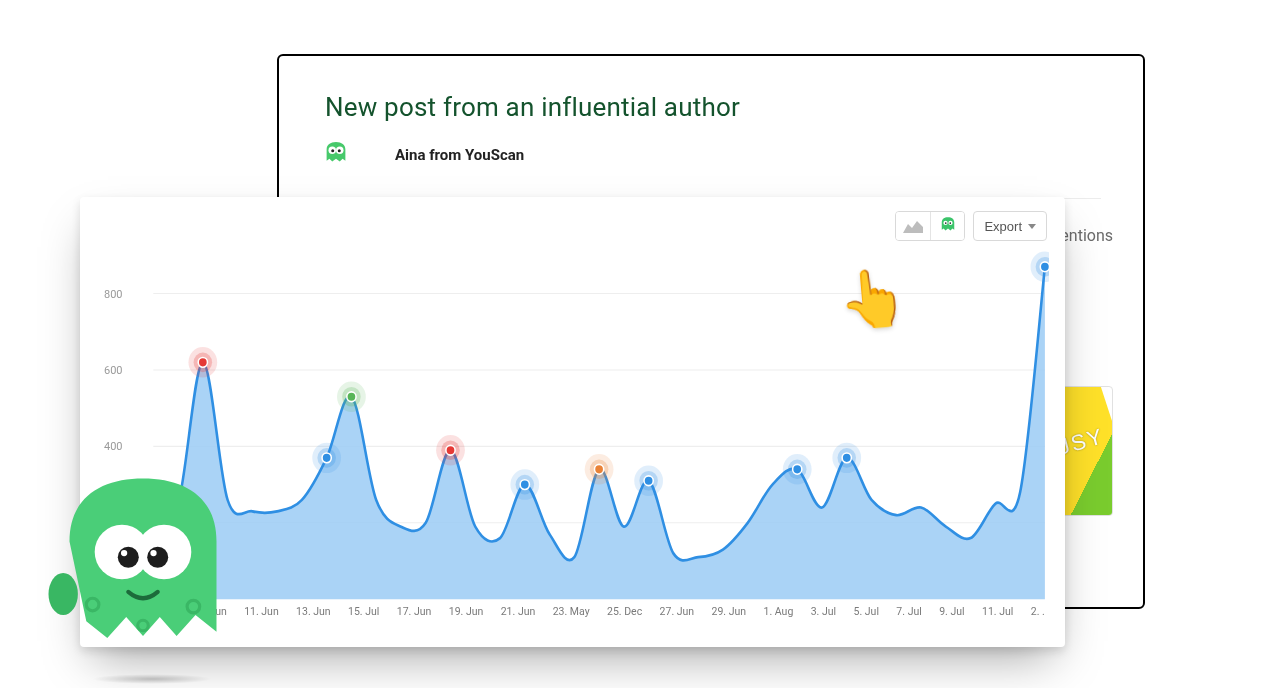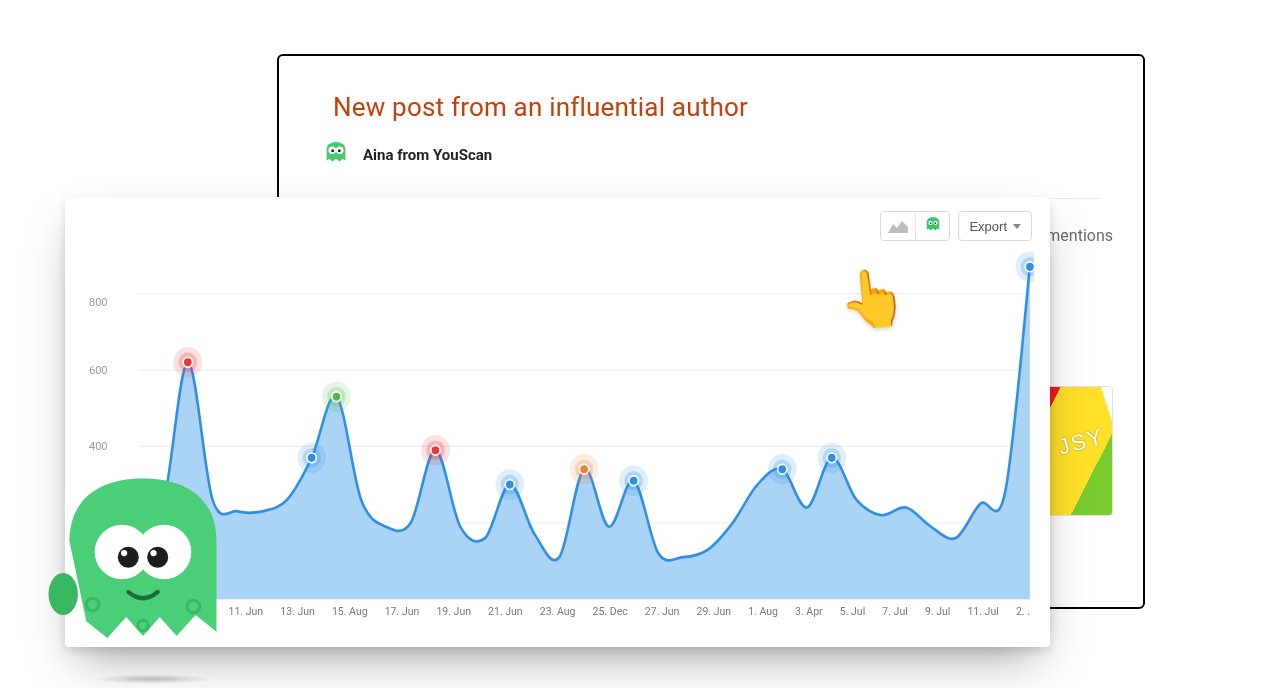--- a/index.html
+++ b/index.html
@@ -19,36 +19,36 @@
     left: 277px;
     top: 54px;
     width: 868px;
     height: 555px;
     background: #fff;
     border: 2px solid #000;
     border-radius: 6px;
     padding: 30px 42px;
   }
   .back-card h1 {
-    margin: 6px 0 18px 12px;
+    margin: 6px 0 18px 4px;
     font-size: 26px;
     font-weight: 400;
-    color: #c2410c;
+    color: #14532d;
     letter-spacing: .2px;
   }
   .author-row {
     display: flex;
     align-items: center;
     gap: 12px;
   }
   .author-row .avatar {
     width: 30px; height: 30px;
     display: inline-flex; align-items:center; justify-content:center;
   }
-  .author-row .name { font-weight: 700; color:#222; font-size:15px; }
+  .author-row .name { font-weight: 700; color:#222; font-size:15px;margin-left:32px; }
   .back-card .divider {
     margin-top: 28px;
     height:1px; background:#ececec;
   }
   .back-card .mentions-label {
     position: absolute;
     right: 30px;
     top: 170px;
     color: #6b6b6b;
     font-size: 16px;
@@ -74,21 +74,21 @@
   .back-card .inner-frame .txt {
     position:absolute; right:8px; top:42px;
     font-family: Impact, sans-serif; color:#fff;
     font-size:22px; letter-spacing:2px; transform:rotate(-15deg);
     text-shadow:0 0 2px rgba(0,0,0,.4);
   }
 
   
   .front-card {
     position: absolute;
-    left: 65px;
+    left: 80px;
     top: 197px;
     width: 985px;
     height: 450px;
     background: #fff;
     border-radius: 4px;
     box-shadow: 0 22px 45px -12px rgba(0,0,0,.35), 0 4px 10px rgba(0,0,0,.12);
     padding-left: 12px;
   }
   .front-card .toolbar {
     position:absolute;
@@ -225,21 +225,21 @@
       <span class="caret"></span>
     </button>
   </div>
 
   <div class="chart-area">
 
     <div id="yticks">
         <span class="ytick" style="top: 73.4641%;">200</span>
         <span class="ytick" style="top: 52.8105%;">400</span>
         <span class="ytick" style="top: 32.1569%; text-align: center;">600</span>
-        <span class="ytick" style="top: 11.5033%; margin-top: 8px;">800</span>
+        <span class="ytick" style="top: 11.5033%;">800</span>
       </div>
     <svg id="chart-svg" viewBox="0 0 920 340" preserveAspectRatio="none">
         <line x1="48" y1="249.77777777777777" x2="916" y2="249.77777777777777" stroke="#eeeeee" stroke-width="1"></line>
         <line x1="48" y1="179.55555555555557" x2="916" y2="179.55555555555557" stroke="#eeeeee" stroke-width="1"></line>
         <line x1="48" y1="109.33333333333334" x2="916" y2="109.33333333333334" stroke="#eeeeee" stroke-width="1"></line>
         <line x1="48" y1="39.11111111111114" x2="916" y2="39.11111111111114" stroke="#eeeeee" stroke-width="1"></line>
         <path d="M 48 239.24444444444447 C 52.01851851851852 238.0740740740741, 64.07407407407408 255.04444444444445, 72.11111111111111 232.22222222222223 C 80.14814814814815 209.4, 88.18518518518519 102.89629629629628, 96.22222222222223 102.3111111111111 C 104.25925925925927 101.72592592592592, 112.29629629629629 205.88888888888889, 120.33333333333333 228.7111111111111 C 128.37037037037038 251.53333333333333, 136.40740740740742 237.4888888888889, 144.44444444444446 239.24444444444447 C 152.4814814814815 241.00000000000003, 160.5185185185185 241.00000000000003, 168.55555555555554 239.24444444444447 C 176.59259259259258 237.4888888888889, 184.62962962962962 236.9037037037037, 192.66666666666666 228.7111111111111 C 200.7037037037037 220.5185185185185, 208.74074074074073 205.8888888888889, 216.77777777777777 190.0888888888889 C 224.8148148148148 174.2888888888889, 232.85185185185185 127.47407407407407, 240.88888888888889 133.9111111111111 C 248.92592592592592 140.34814814814814, 256.962962962963 208.8148148148148, 265 228.7111111111111 C 273.037037037037 248.6074074074074, 281.074074074074 249.77777777777777, 289.1111111111111 253.2888888888889 C 297.14814814814815 256.8, 305.1851851851852 261.48148148148147, 313.22222222222223 249.77777777777777 C 321.25925925925924 238.07407407407408, 329.2962962962963 182.48148148148147, 337.3333333333333 183.06666666666666 C 345.3703703703703 183.65185185185186, 353.4074074074074 239.82962962962964, 361.44444444444446 253.2888888888889 C 369.4814814814815 266.7481481481482, 377.5185185185185 270.25925925925924, 385.55555555555554 263.8222222222222 C 393.5925925925926 257.38518518518515, 401.6296296296297 215.25185185185185, 409.6666666666667 214.66666666666669 C 417.7037037037037 214.08148148148152, 425.74074074074076 249.1925925925926, 433.77777777777777 260.31111111111113 C 441.8148148148148 271.42962962962963, 449.85185185185185 291.32592592592596, 457.88888888888886 281.3777777777778 C 465.92592592592587 271.42962962962963, 473.96296296296293 205.3037037037037, 482 200.6222222222222 C 490.03703703703707 195.94074074074072, 498.0740740740741 251.53333333333333, 506.1111111111111 253.2888888888889 C 514.1481481481482 255.04444444444445, 522.1851851851851 207.05925925925928, 530.2222222222222 211.15555555555557 C 538.2592592592592 215.25185185185185, 546.2962962962962 266.162962962963, 554.3333333333333 277.8666666666667 C 562.3703703703703 289.57037037037037, 570.4074074074074 281.962962962963, 578.4444444444445 281.3777777777778 C 586.4814814814815 280.7925925925926, 594.5185185185185 279.6222222222222, 602.5555555555555 274.35555555555555 C 610.5925925925926 269.0888888888889, 618.6296296296296 259.72592592592594, 626.6666666666666 249.77777777777777 C 634.7037037037037 239.82962962962964, 642.7407407407406 222.8592592592593, 650.7777777777777 214.66666666666669 C 658.8148148148148 206.47407407407408, 666.8518518518518 197.1111111111111, 674.8888888888889 200.6222222222222 C 682.925925925926 204.13333333333333, 690.9629629629629 237.4888888888889, 699 235.73333333333335 C 707.0370370370371 233.9777777777778, 715.074074074074 191.25925925925927, 723.1111111111111 190.0888888888889 C 731.1481481481482 188.91851851851854, 739.1851851851851 219.93333333333334, 747.2222222222222 228.7111111111111 C 755.2592592592592 237.48888888888888, 763.2962962962963 241.5851851851852, 771.3333333333334 242.75555555555556 C 779.3703703703704 243.92592592592592, 787.4074074074074 233.9777777777778, 795.4444444444445 235.73333333333335 C 803.4814814814815 237.4888888888889, 811.5185185185185 248.6074074074074, 819.5555555555555 253.2888888888889 C 827.5925925925926 257.97037037037035, 835.6296296296296 267.3333333333333, 843.6666666666666 263.8222222222222 C 851.7037037037037 260.3111111111111, 859.7407407407406 239.24444444444444, 867.7777777777777 232.22222222222223 C 875.8148148148148 225.20000000000002, 883.8518518518518 257.97037037037035, 891.8888888888889 221.68888888888887 C 899.925925925926 185.4074074074074, 911.9814814814815 49.05925925925923, 916 14.533333333333303 L 916 320 L 48 320 Z" fill="#9BCBF4" fill-opacity="0.85"></path>
         <path d="M 48 239.24444444444447 C 52.01851851851852 238.0740740740741, 64.07407407407408 255.04444444444445, 72.11111111111111 232.22222222222223 C 80.14814814814815 209.4, 88.18518518518519 102.89629629629628, 96.22222222222223 102.3111111111111 C 104.25925925925927 101.72592592592592, 112.29629629629629 205.88888888888889, 120.33333333333333 228.7111111111111 C 128.37037037037038 251.53333333333333, 136.40740740740742 237.4888888888889, 144.44444444444446 239.24444444444447 C 152.4814814814815 241.00000000000003, 160.5185185185185 241.00000000000003, 168.55555555555554 239.24444444444447 C 176.59259259259258 237.4888888888889, 184.62962962962962 236.9037037037037, 192.66666666666666 228.7111111111111 C 200.7037037037037 220.5185185185185, 208.74074074074073 205.8888888888889, 216.77777777777777 190.0888888888889 C 224.8148148148148 174.2888888888889, 232.85185185185185 127.47407407407407, 240.88888888888889 133.9111111111111 C 248.92592592592592 140.34814814814814, 256.962962962963 208.8148148148148, 265 228.7111111111111 C 273.037037037037 248.6074074074074, 281.074074074074 249.77777777777777, 289.1111111111111 253.2888888888889 C 297.14814814814815 256.8, 305.1851851851852 261.48148148148147, 313.22222222222223 249.77777777777777 C 321.25925925925924 238.07407407407408, 329.2962962962963 182.48148148148147, 337.3333333333333 183.06666666666666 C 345.3703703703703 183.65185185185186, 353.4074074074074 239.82962962962964, 361.44444444444446 253.2888888888889 C 369.4814814814815 266.7481481481482, 377.5185185185185 270.25925925925924, 385.55555555555554 263.8222222222222 C 393.5925925925926 257.38518518518515, 401.6296296296297 215.25185185185185, 409.6666666666667 214.66666666666669 C 417.7037037037037 214.08148148148152, 425.74074074074076 249.1925925925926, 433.77777777777777 260.31111111111113 C 441.8148148148148 271.42962962962963, 449.85185185185185 291.32592592592596, 457.88888888888886 281.3777777777778 C 465.92592592592587 271.42962962962963, 473.96296296296293 205.3037037037037, 482 200.6222222222222 C 490.03703703703707 195.94074074074072, 498.0740740740741 251.53333333333333, 506.1111111111111 253.2888888888889 C 514.1481481481482 255.04444444444445, 522.1851851851851 207.05925925925928, 530.2222222222222 211.15555555555557 C 538.2592592592592 215.25185185185185, 546.2962962962962 266.162962962963, 554.3333333333333 277.8666666666667 C 562.3703703703703 289.57037037037037, 570.4074074074074 281.962962962963, 578.4444444444445 281.3777777777778 C 586.4814814814815 280.7925925925926, 594.5185185185185 279.6222222222222, 602.5555555555555 274.35555555555555 C 610.5925925925926 269.0888888888889, 618.6296296296296 259.72592592592594, 626.6666666666666 249.77777777777777 C 634.7037037037037 239.82962962962964, 642.7407407407406 222.8592592592593, 650.7777777777777 214.66666666666669 C 658.8148148148148 206.47407407407408, 666.8518518518518 197.1111111111111, 674.8888888888889 200.6222222222222 C 682.925925925926 204.13333333333333, 690.9629629629629 237.4888888888889, 699 235.73333333333335 C 707.0370370370371 233.9777777777778, 715.074074074074 191.25925925925927, 723.1111111111111 190.0888888888889 C 731.1481481481482 188.91851851851854, 739.1851851851851 219.93333333333334, 747.2222222222222 228.7111111111111 C 755.2592592592592 237.48888888888888, 763.2962962962963 241.5851851851852, 771.3333333333334 242.75555555555556 C 779.3703703703704 243.92592592592592, 787.4074074074074 233.9777777777778, 795.4444444444445 235.73333333333335 C 803.4814814814815 237.4888888888889, 811.5185185185185 248.6074074074074, 819.5555555555555 253.2888888888889 C 827.5925925925926 257.97037037037035, 835.6296296296296 267.3333333333333, 843.6666666666666 263.8222222222222 C 851.7037037037037 260.3111111111111, 859.7407407407406 239.24444444444444, 867.7777777777777 232.22222222222223 C 875.8148148148148 225.20000000000002, 883.8518518518518 257.97037037037035, 891.8888888888889 221.68888888888887 C 899.925925925926 185.4074074074074, 911.9814814814815 49.05925925925923, 916 14.533333333333303" fill="none" stroke="#2F8FE3" stroke-width="2.5" stroke-linejoin="round"></path>
         <circle cx="96.22222222222223" cy="102.3111111111111" r="14" fill="#E53935" fill-opacity="0.15"></circle>
         <circle cx="96.22222222222223" cy="102.3111111111111" r="9" fill="#E53935" fill-opacity="0.25"></circle>
@@ -270,30 +270,30 @@
         <circle cx="723.1111111111111" cy="190.0888888888889" r="4.5" fill="#2F8FE3" stroke="#fff" stroke-width="1.5"></circle>
         <circle cx="916" cy="14.533333333333303" r="14" fill="#2F8FE3" fill-opacity="0.15"></circle>
         <circle cx="916" cy="14.533333333333303" r="9" fill="#2F8FE3" fill-opacity="0.25"></circle>
         <circle cx="916" cy="14.533333333333303" r="4.5" fill="#2F8FE3" stroke="#fff" stroke-width="1.5"></circle>
       </svg>
     <div class="xticks" id="xticks">
         <span>7. Jun</span>
         <span>9. Jun</span>
         <span>11. Jun</span>
         <span>13. Jun</span>
-        <span>15. Aug</span>
+        <span>15. Jul</span>
         <span>17. Jun</span>
         <span>19. Jun</span>
         <span>21. Jun</span>
-        <span>23. Aug</span>
+        <span>23. May</span>
         <span>25. Dec</span>
         <span>27. Jun</span>
         <span>29. Jun</span>
         <span>1. Aug</span>
-        <span>3. Apr</span>
+        <span>3. Jul</span>
         <span>5. Jul</span>
         <span>7. Jul</span>
         <span>9. Jul</span>
         <span>11. Jul</span>
         <span>2. .</span>
       </div>
   </div>
 </div>
 
 <span class="emoji-hand">👆</span>

